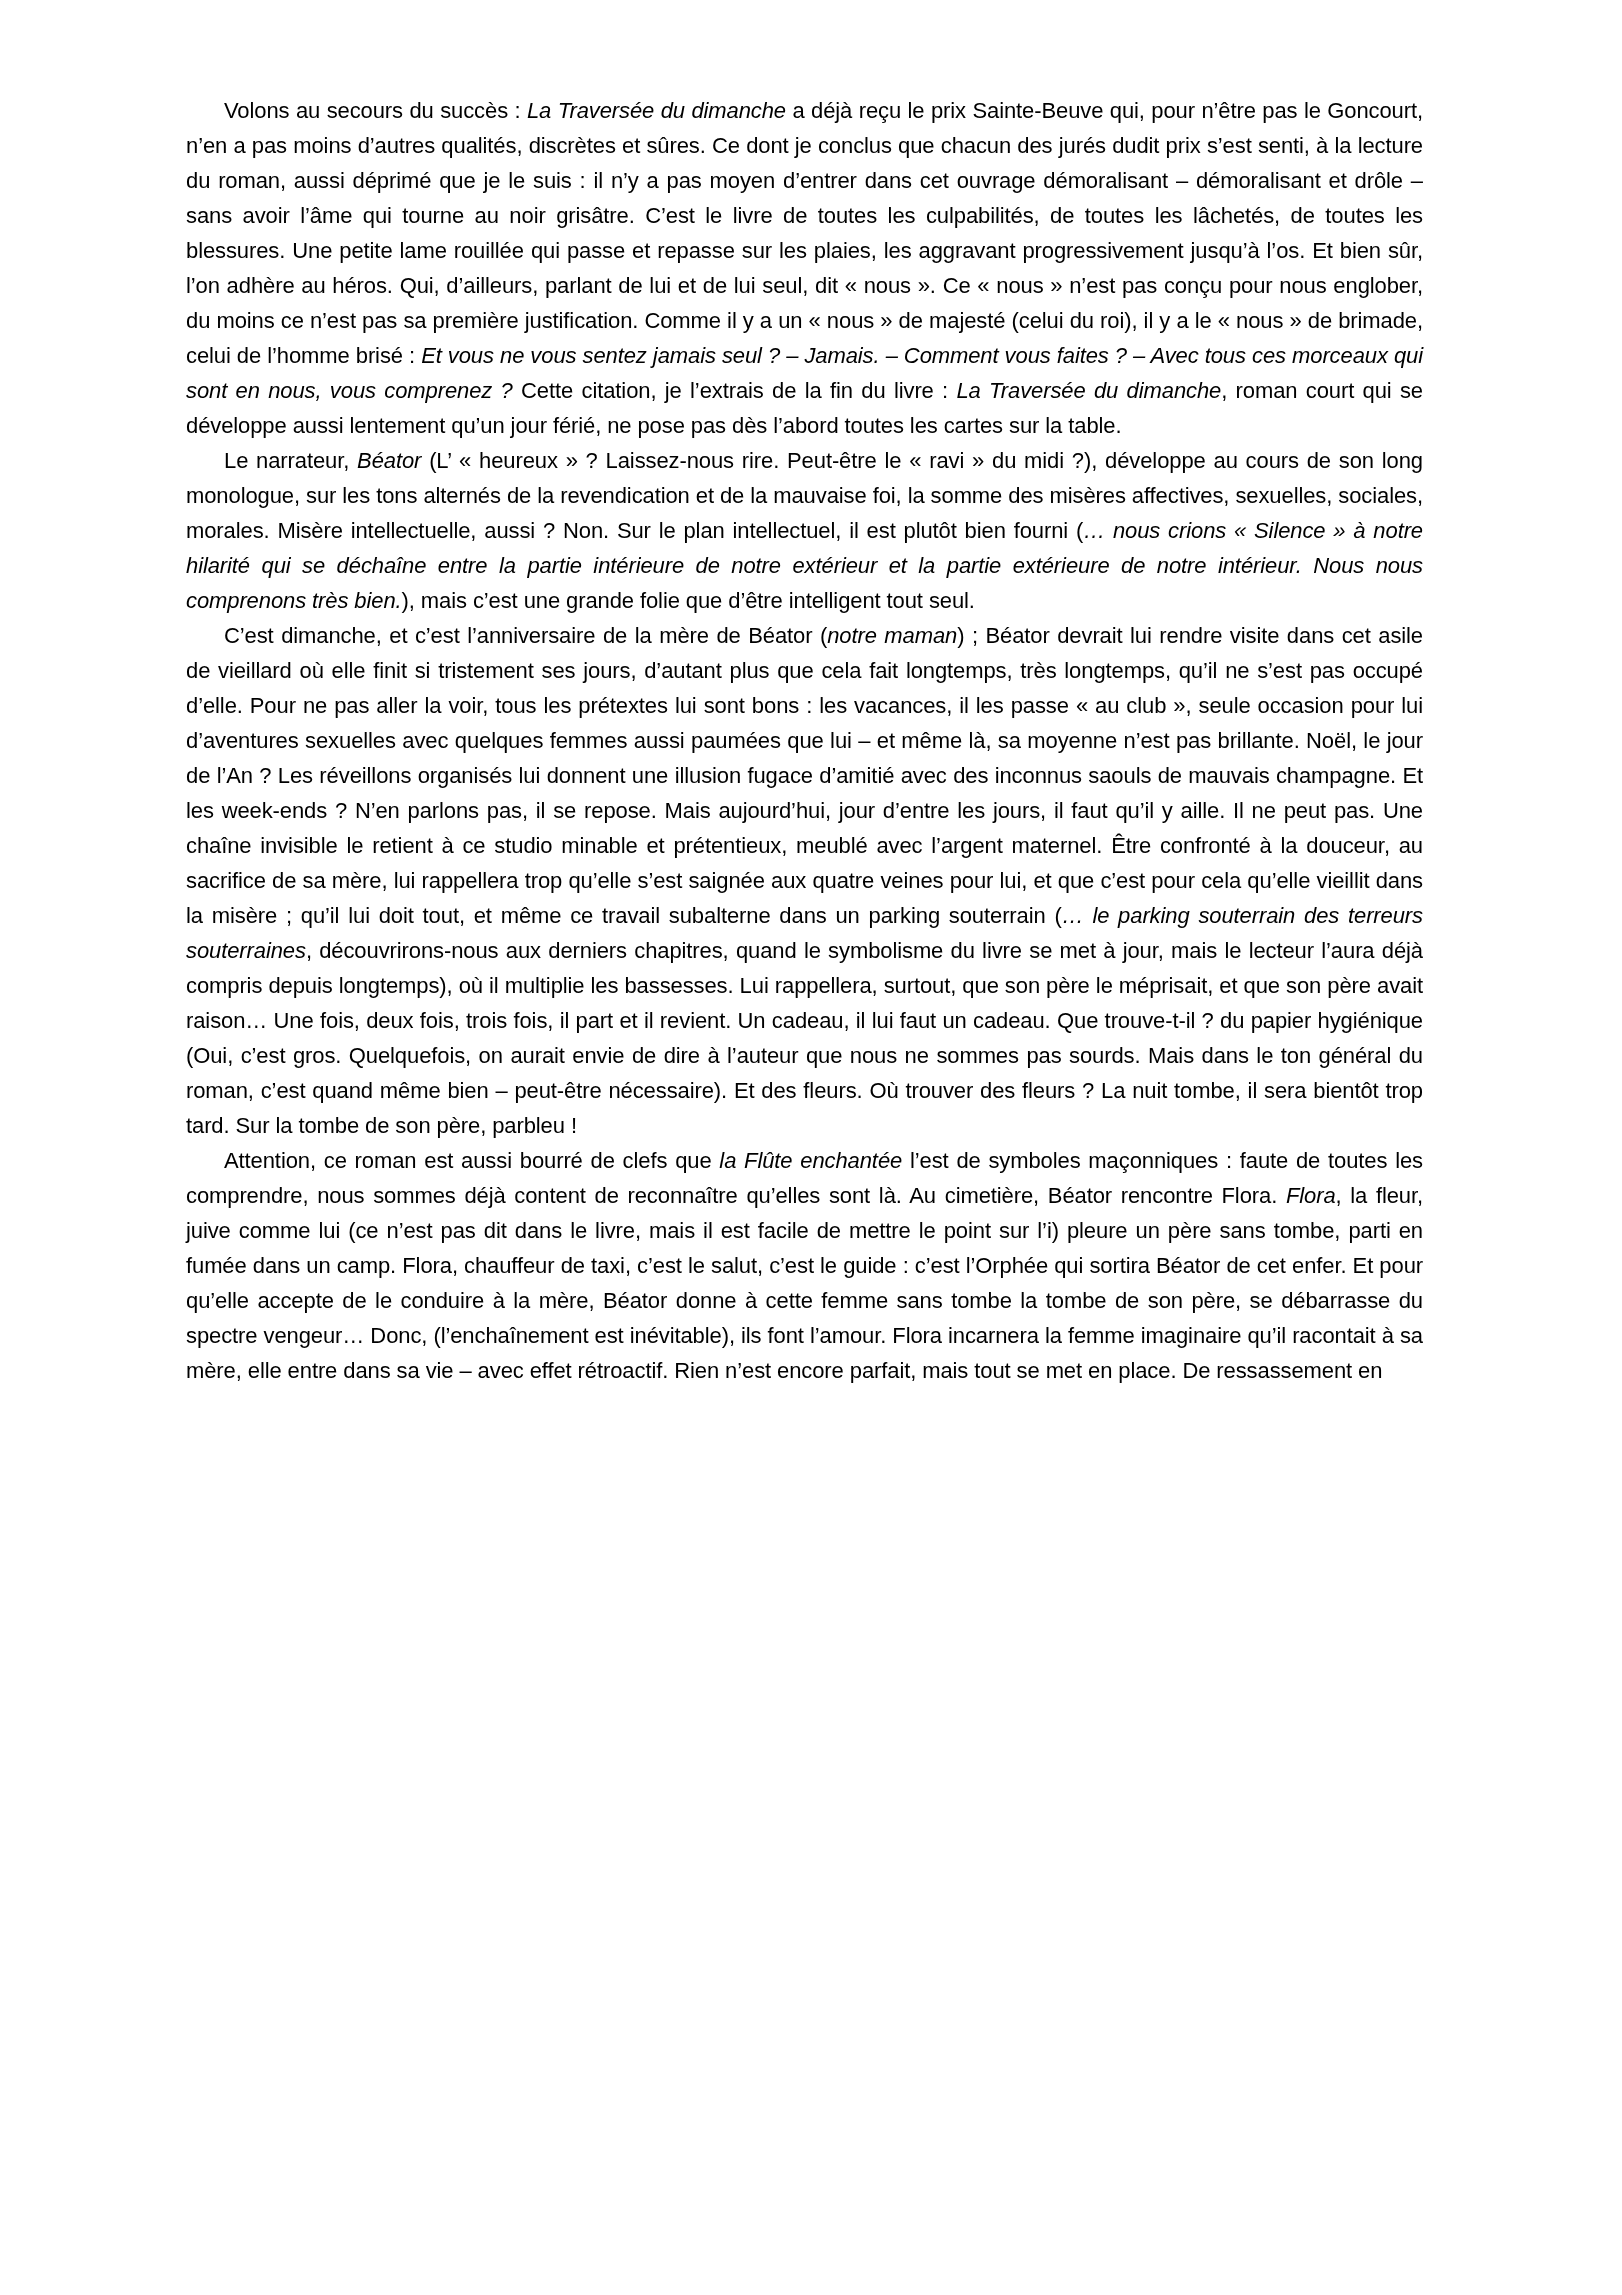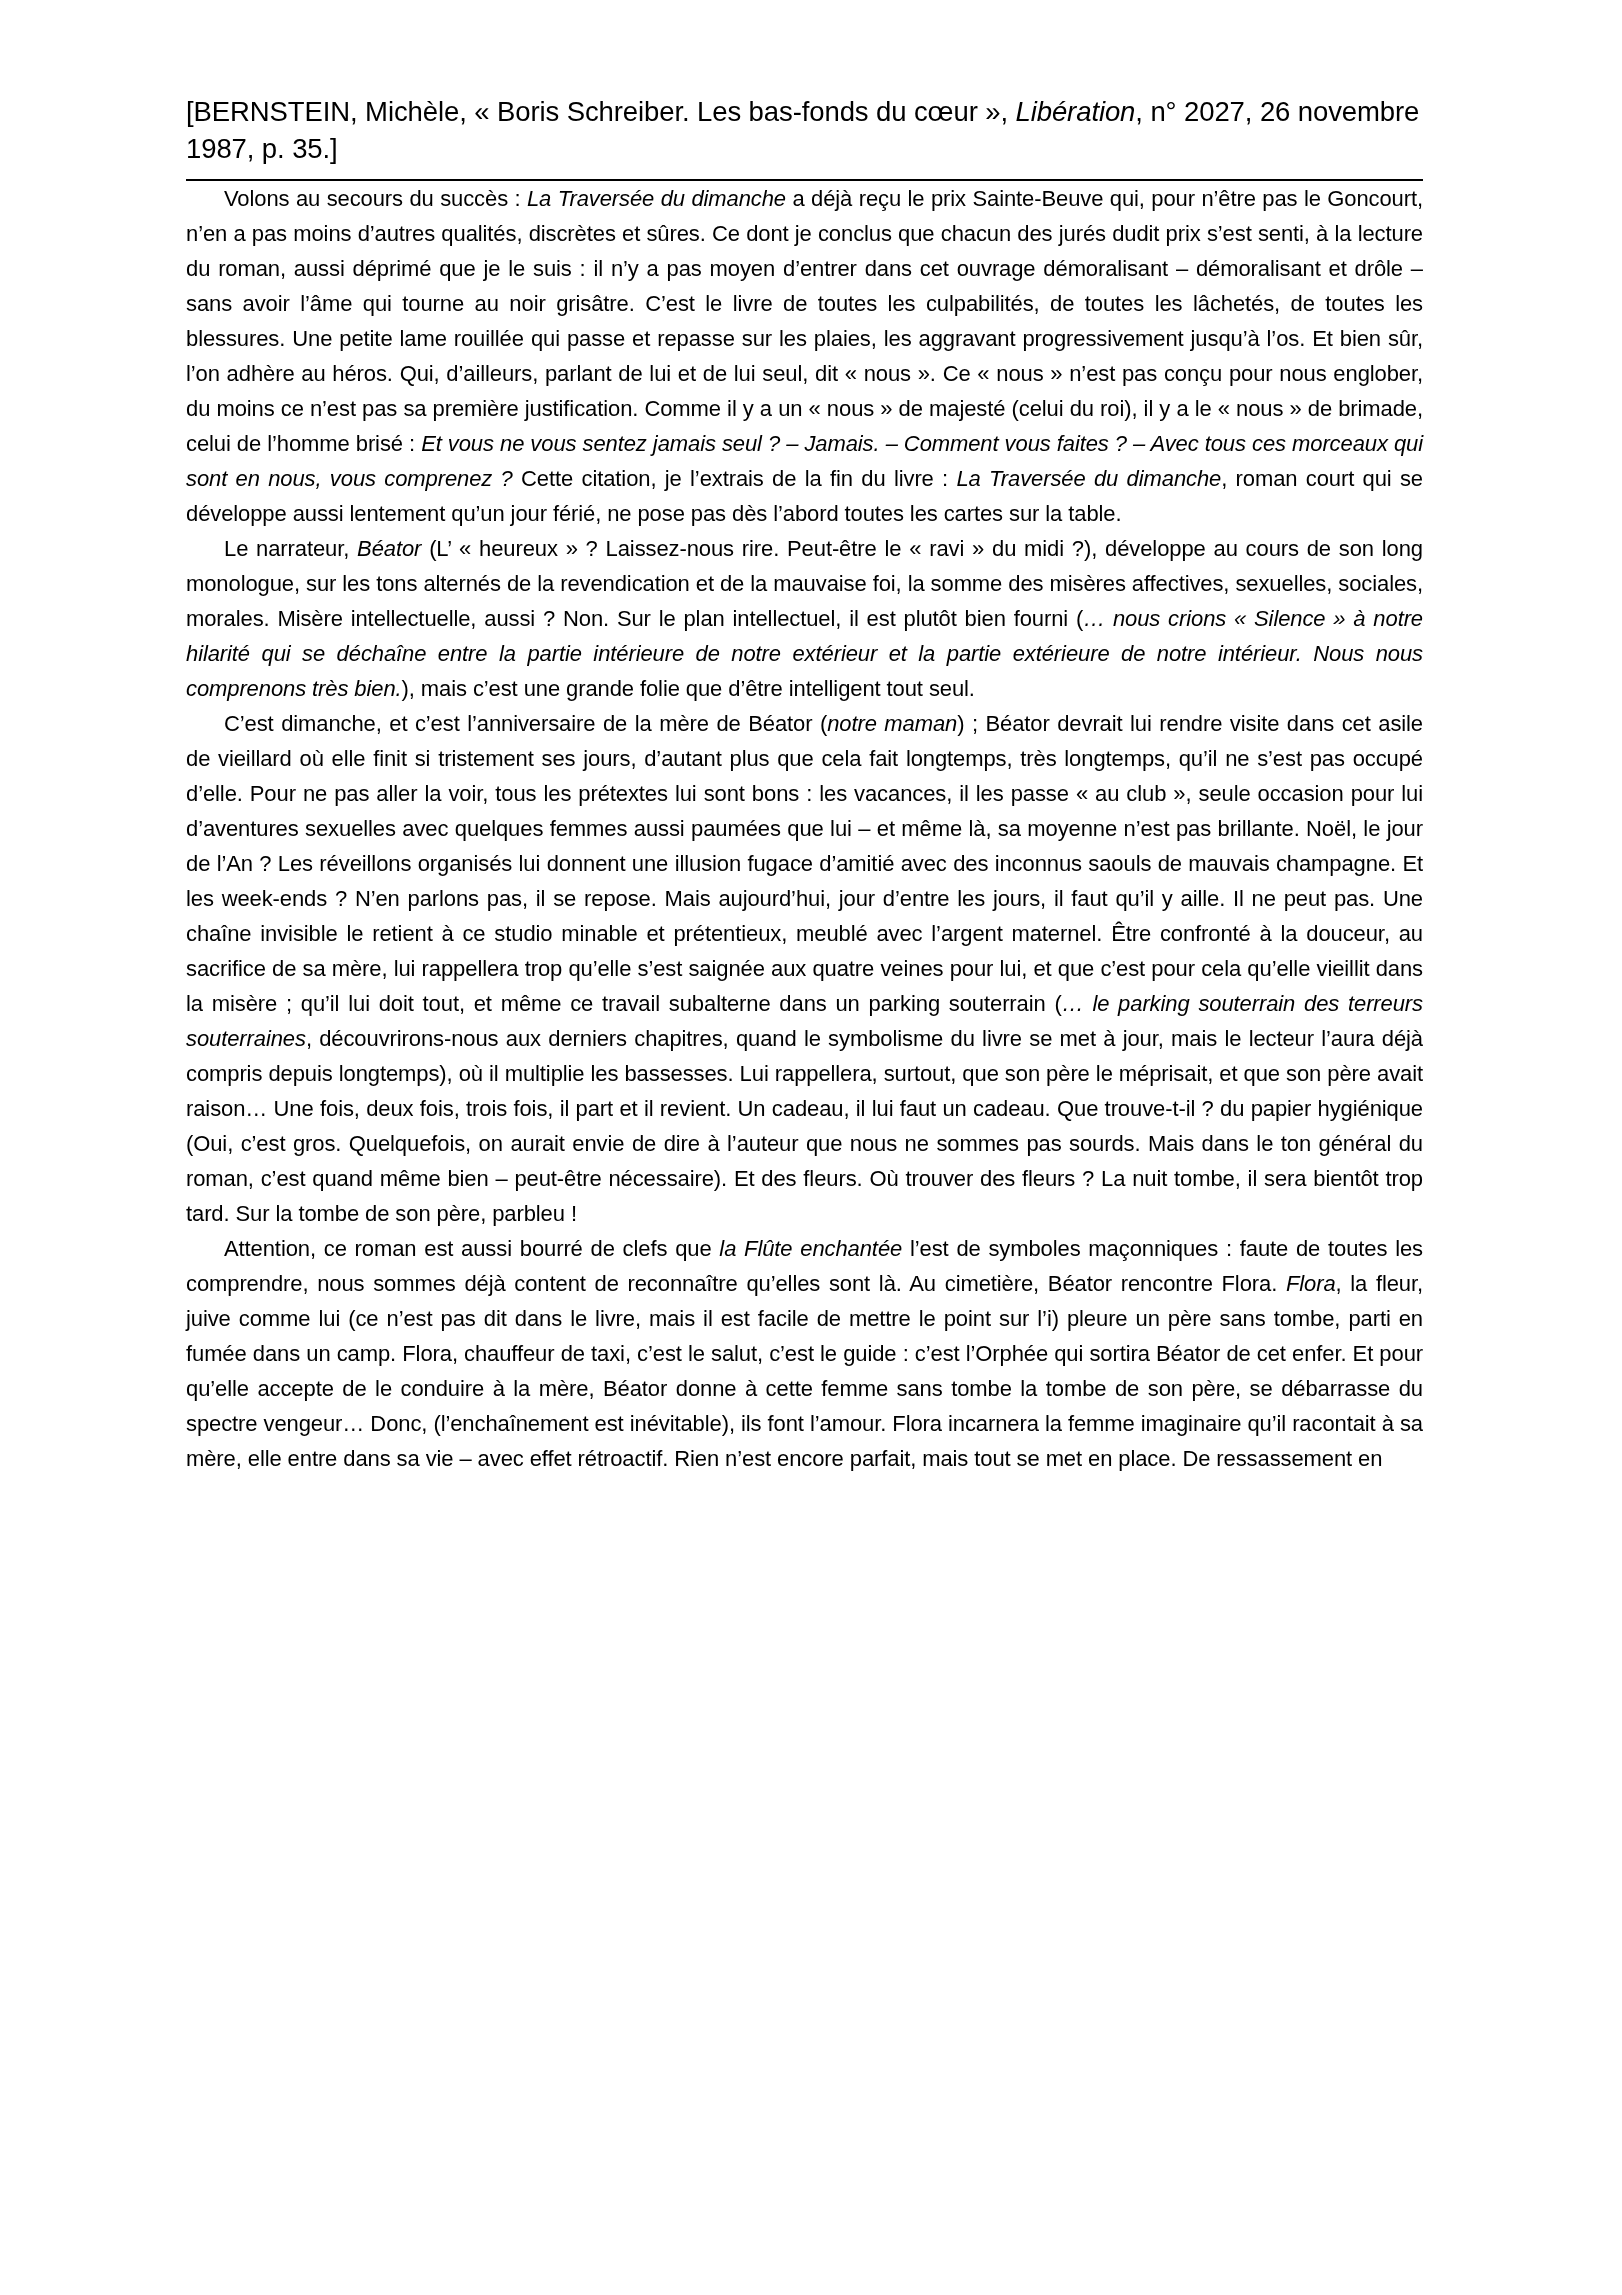--- a/index.html
+++ b/index.html
@@ -43,21 +43,20 @@
     padding: 0;
   }
   em {
     font-style: italic;
   }
 </style>
 </head>
 <body>
 
 <div class="page">
-  <div class="citation"><span>[BERNSTEIN, Michèle, « Boris Schreiber. Les bas-fonds du cœur », </span><em>Libération</em><span>, n° 2027, 26 novembre 1987, p. 35.]</span></div>
   <div class="body-text">
       <p><span>Volons au secours du succès : </span><em>La Traversée du dimanche</em><span> a déjà reçu le prix Sainte-Beuve qui, pour n’être pas le Goncourt, n’en a pas moins d’autres qualités, discrètes et sûres. Ce dont je conclus que chacun des jurés dudit prix s’est senti, à la lecture du roman, aussi déprimé que je le suis : il n’y a pas moyen d’entrer dans cet ouvrage démoralisant – démoralisant et drôle – sans avoir l’âme qui tourne au noir grisâtre. C’est le livre de toutes les culpabilités, de toutes les lâchetés, de toutes les blessures. Une petite lame rouillée qui passe et repasse sur les plaies, les aggravant progressivement jusqu’à l’os. Et bien sûr, l’on adhère au héros. Qui, d’ailleurs, parlant de lui et de lui seul, dit « nous ». Ce « nous » n’est pas conçu pour nous englober, du moins ce n’est pas sa première justification. Comme il y a un « nous » de majesté (celui du roi), il y a le « nous » de brimade, celui de l’homme brisé : </span><em>Et vous ne vous sentez jamais seul ? – Jamais. – Comment vous faites ? – Avec tous ces morceaux qui sont en nous, vous comprenez ?</em><span> Cette citation, je l’extrais de la fin du livre : </span><em>La Traversée du dimanche</em><span>, roman court qui se développe aussi lentement qu’un jour férié, ne pose pas dès l’abord toutes les cartes sur la table.</span></p>
       <p><span>Le narrateur, </span><em>Béator</em><span> (L’ « heureux » ? Laissez-nous rire. Peut-être le « ravi » du midi ?), développe au cours de son long monologue, sur les tons alternés de la revendication et de la mauvaise foi, la somme des misères affectives, sexuelles, sociales, morales. Misère intellectuelle, aussi ? Non. Sur le plan intellectuel, il est plutôt bien fourni (</span><em>… nous crions « Silence » à notre hilarité qui se déchaîne entre la partie intérieure de notre extérieur et la partie extérieure de notre intérieur. Nous nous comprenons très bien.</em><span>), mais c’est une grande folie que d’être intelligent tout seul.</span></p>
       <p><span>C’est dimanche, et c’est l’anniversaire de la mère de Béator (</span><em>notre maman</em><span>) ; Béator devrait lui rendre visite dans cet asile de vieillard où elle finit si tristement ses jours, d’autant plus que cela fait longtemps, très longtemps, qu’il ne s’est pas occupé d’elle. Pour ne pas aller la voir, tous les prétextes lui sont bons : les vacances, il les passe « au club », seule occasion pour lui d’aventures sexuelles avec quelques femmes aussi paumées que lui – et même là, sa moyenne n’est pas brillante. Noël, le jour de l’An ? Les réveillons organisés lui donnent une illusion fugace d’amitié avec des inconnus saouls de mauvais champagne. Et les week-ends ? N’en parlons pas, il se repose. Mais aujourd’hui, jour d’entre les jours, il faut qu’il y aille. Il ne peut pas. Une chaîne invisible le retient à ce studio minable et prétentieux, meublé avec l’argent maternel. Être confronté à la douceur, au sacrifice de sa mère, lui rappellera trop qu’elle s’est saignée aux quatre veines pour lui, et que c’est pour cela qu’elle vieillit dans la misère ; qu’il lui doit tout, et même ce travail subalterne dans un parking souterrain (</span><em>… le parking souterrain des terreurs souterraines</em><span>, découvrirons-nous aux derniers chapitres, quand le symbolisme du livre se met à jour, mais le lecteur l’aura déjà compris depuis longtemps), où il multiplie les bassesses. Lui rappellera, surtout, que son père le méprisait, et que son père avait raison… Une fois, deux fois, trois fois, il part et il revient. Un cadeau, il lui faut un cadeau. Que trouve-t-il ? du papier hygiénique (Oui, c’est gros. Quelquefois, on aurait envie de dire à l’auteur que nous ne sommes pas sourds. Mais dans le ton général du roman, c’est quand même bien – peut-être nécessaire). Et des fleurs. Où trouver des fleurs ? La nuit tombe, il sera bientôt trop tard. Sur la tombe de son père, parbleu !</span></p>
       <p><span>Attention, ce roman est aussi bourré de clefs que </span><em>la Flûte enchantée</em><span> l’est de symboles maçonniques : faute de toutes les comprendre, nous sommes déjà content de reconnaître qu’elles sont là. Au cimetière, Béator rencontre Flora. </span><em>Flora</em><span>, la fleur, juive comme lui (ce n’est pas dit dans le livre, mais il est facile de mettre le point sur l’i) pleure un père sans tombe, parti en fumée dans un camp. Flora, chauffeur de taxi, c’est le salut, c’est le guide : c’est l’Orphée qui sortira Béator de cet enfer. Et pour qu’elle accepte de le conduire à la mère, Béator donne à cette femme sans tombe la tombe de son père, se débarrasse du spectre vengeur… Donc, (l’enchaînement est inévitable), ils font l’amour. Flora incarnera la femme imaginaire qu’il racontait à sa mère, elle entre dans sa vie – avec effet rétroactif. Rien n’est encore parfait, mais tout se met en place. De ressassement en</span></p>
     </div>
 </div>
 
 
 </body></html>

